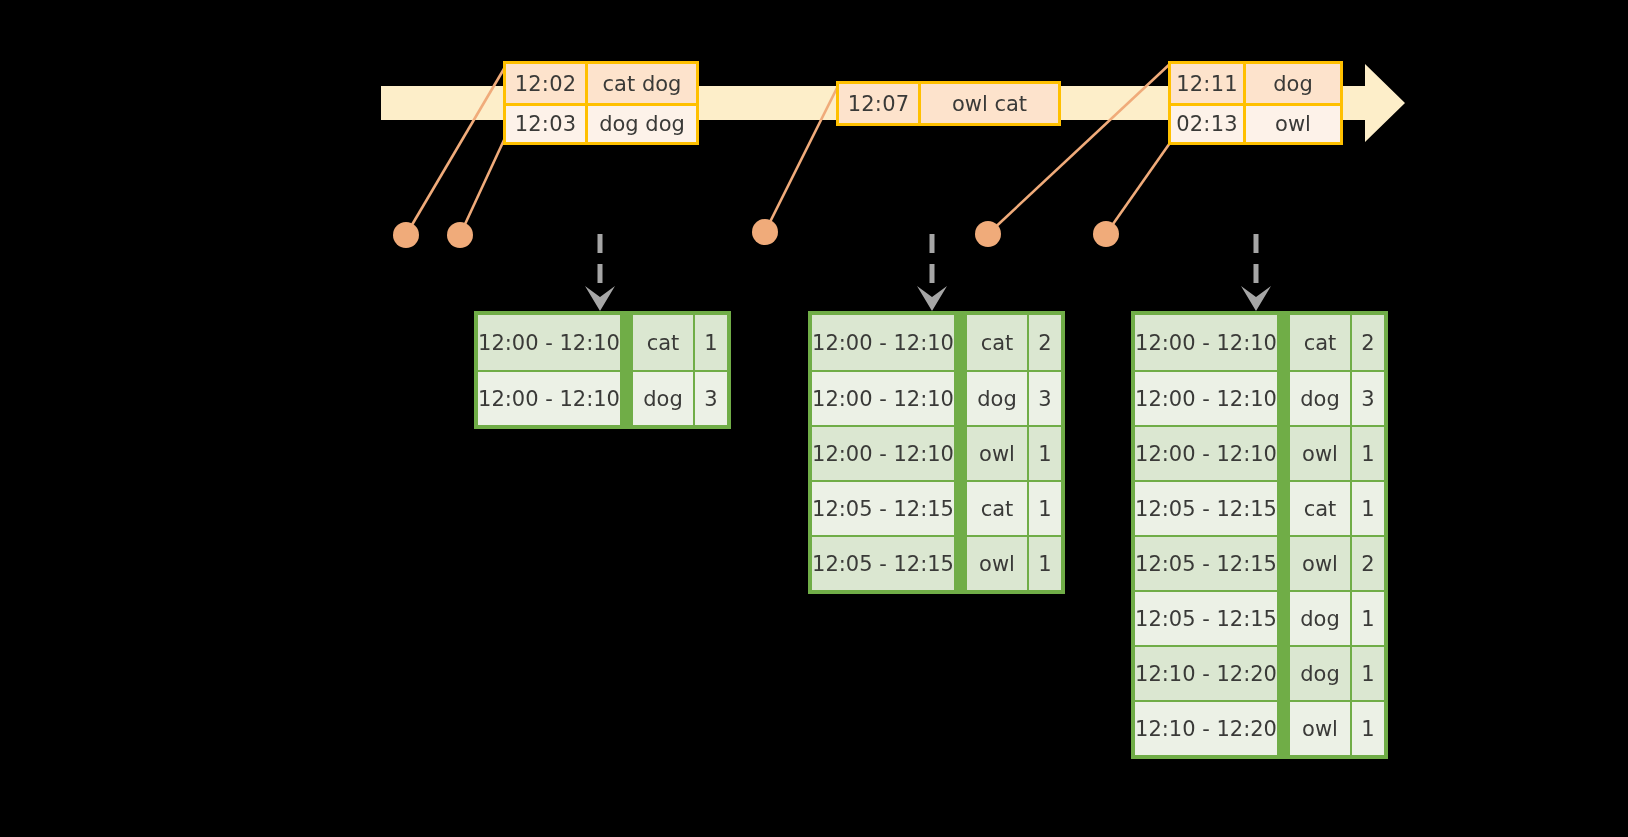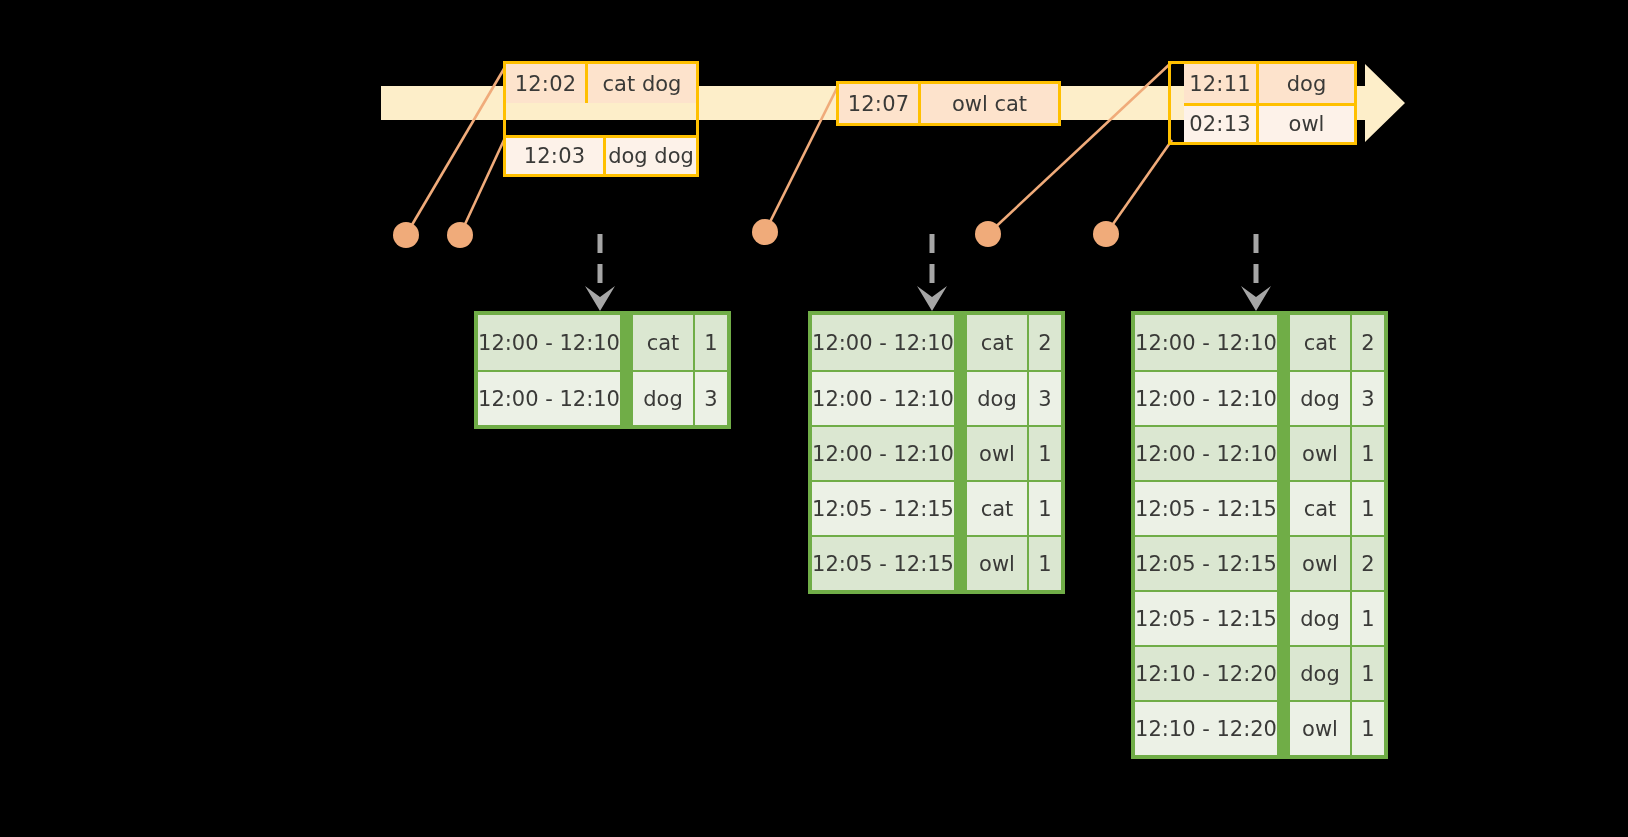--- a/index.html
+++ b/index.html
@@ -137,39 +137,39 @@
         <line x1="932" y1="234" x2="932" y2="288" stroke-dasharray="19,11"></line>
         <path d="M917,286 L932,311 L947,286 L932,297 Z" fill="#a6a6a6" stroke="none"></path>
       </g>
       <g>
         <line x1="1256" y1="234" x2="1256" y2="288" stroke-dasharray="19,11"></line>
         <path d="M1241,286 L1256,311 L1271,286 L1256,297 Z" fill="#a6a6a6" stroke="none"></path>
       </g>
     </g>
   </svg>
 
-  <div class="evt-box" style="left:503px; top:61px; width:196px;gap:32px;">
+  <div class="evt-box" style="left:503px; top:61px; width:196px;">
     <div class="evt-row shade-a">
       <span class="evt-time" style="width:82px;">12:02</span>
       <span class="evt-words">cat dog</span>
     </div>
     <div class="evt-row shade-b">
-      <span class="evt-time" style="width:100px;">12:03</span>
+      <span class="evt-time" style="width:82px;">12:03</span>
       <span class="evt-words">dog dog</span>
     </div>
   </div>
 
   <div class="evt-box" style="left:836px; top:81px; width:225px;">
     <div class="evt-row shade-a">
       <span class="evt-time" style="width:82px;">12:07</span>
       <span class="evt-words">owl cat</span>
     </div>
   </div>
 
-  <div class="evt-box" style="left:1168px; top:61px; width:189px;padding-left:13px;">
+  <div class="evt-box" style="left:1168px; top:61px; width:175px;">
     <div class="evt-row shade-a">
       <span class="evt-time" style="width:75px;">12:11</span>
       <span class="evt-words">dog</span>
     </div>
     <div class="evt-row shade-b">
       <span class="evt-time" style="width:75px;">02:13</span>
       <span class="evt-words">owl</span>
     </div>
   </div>
 

